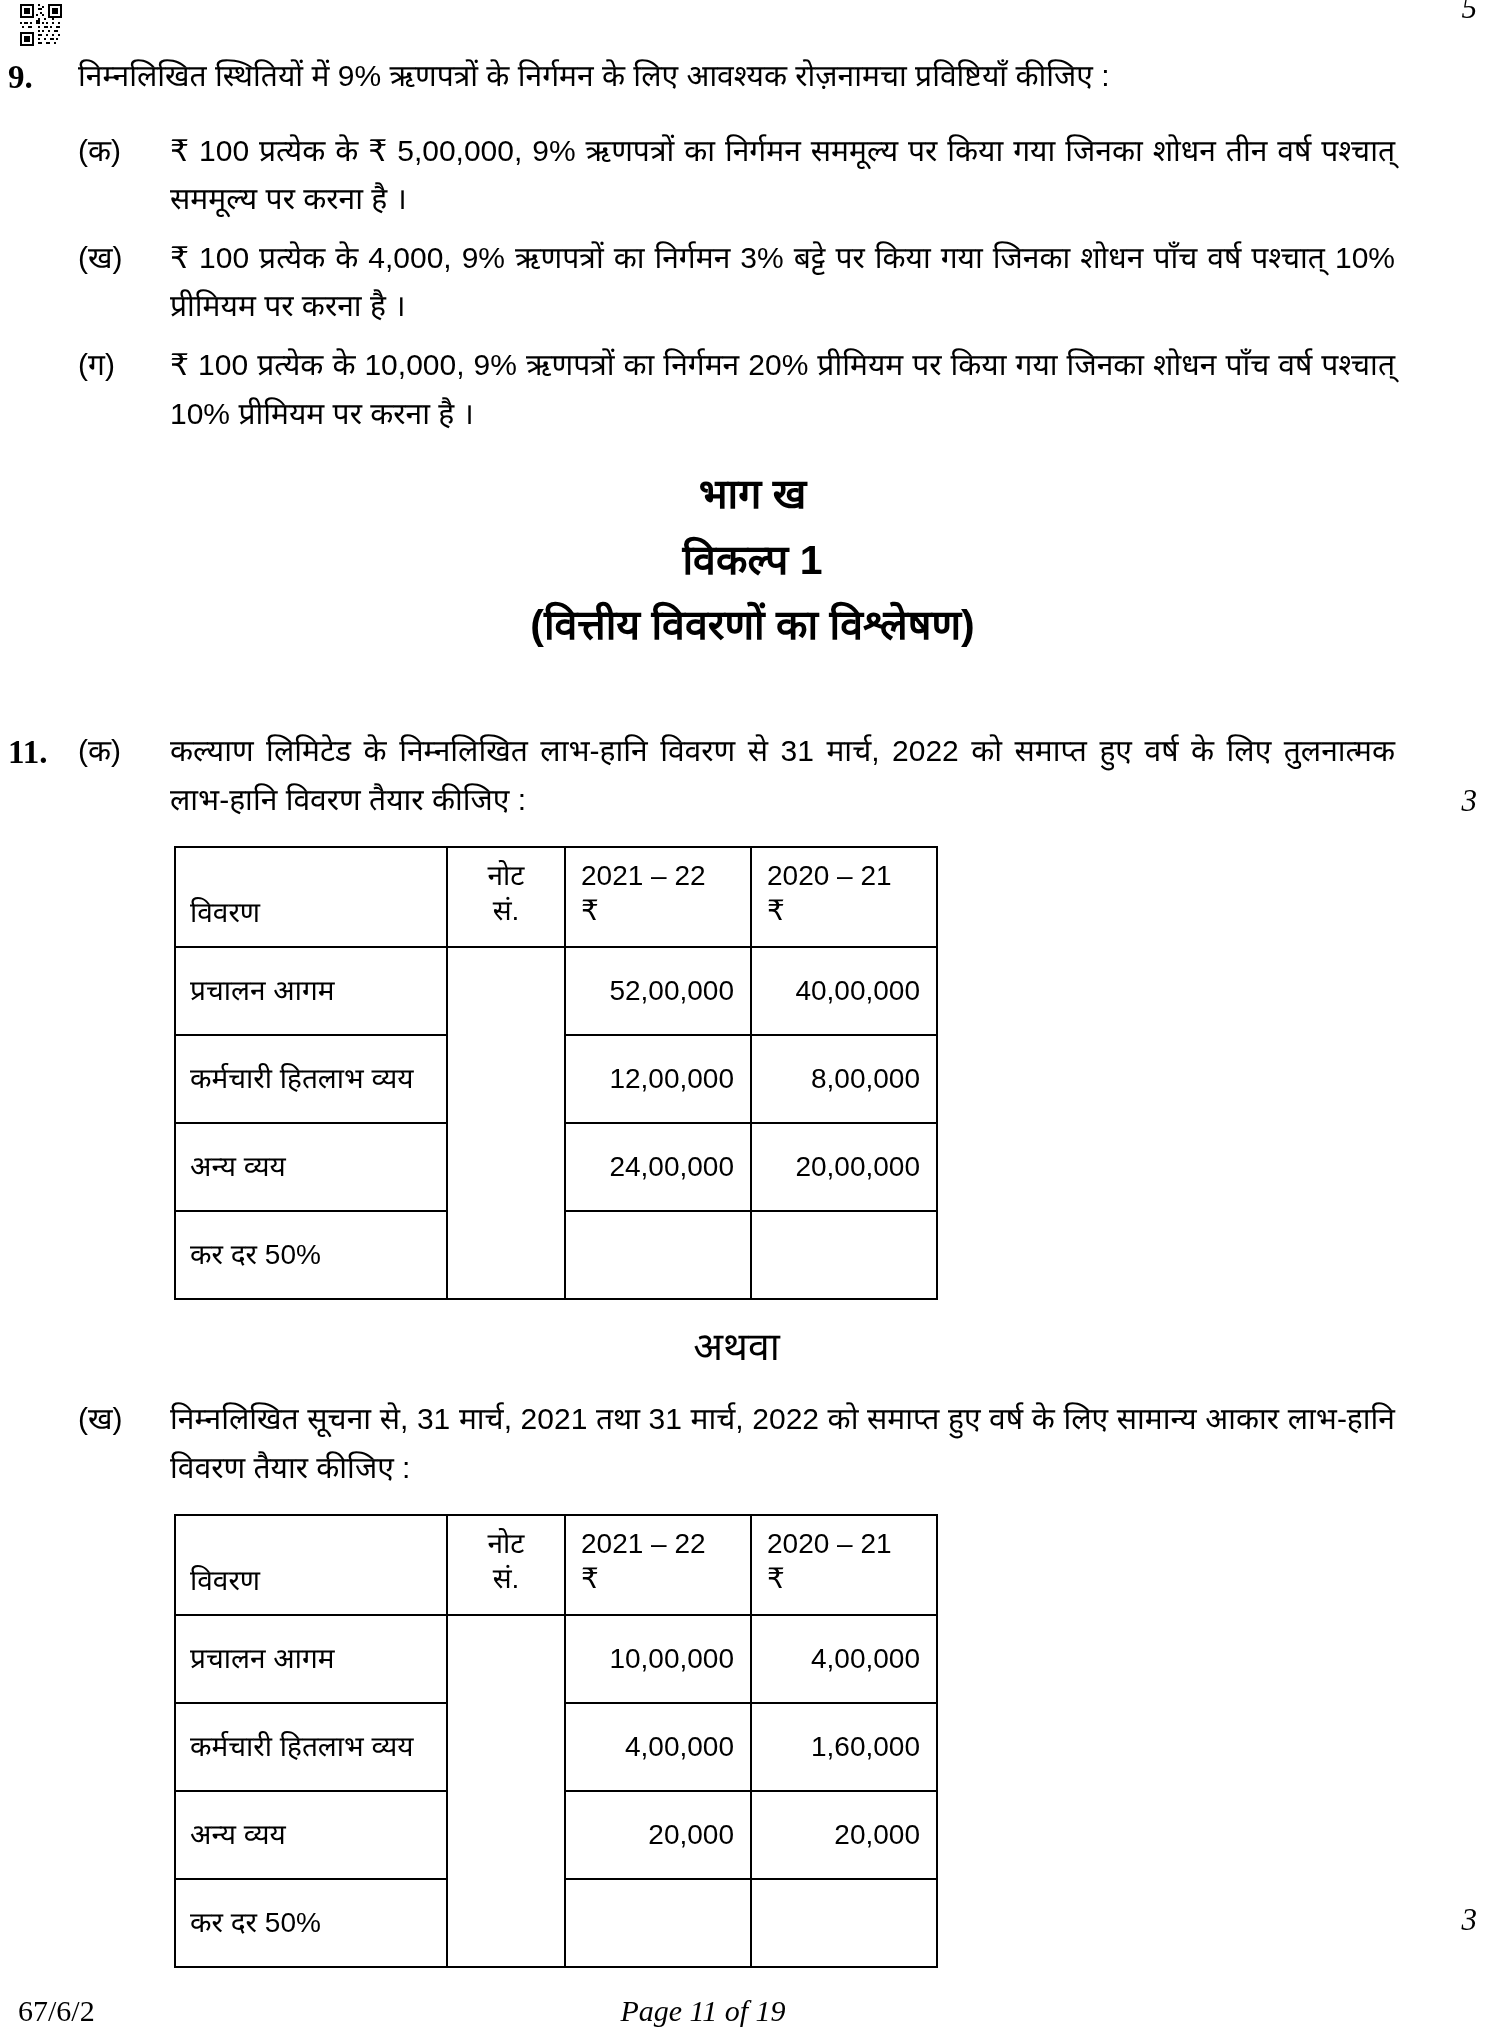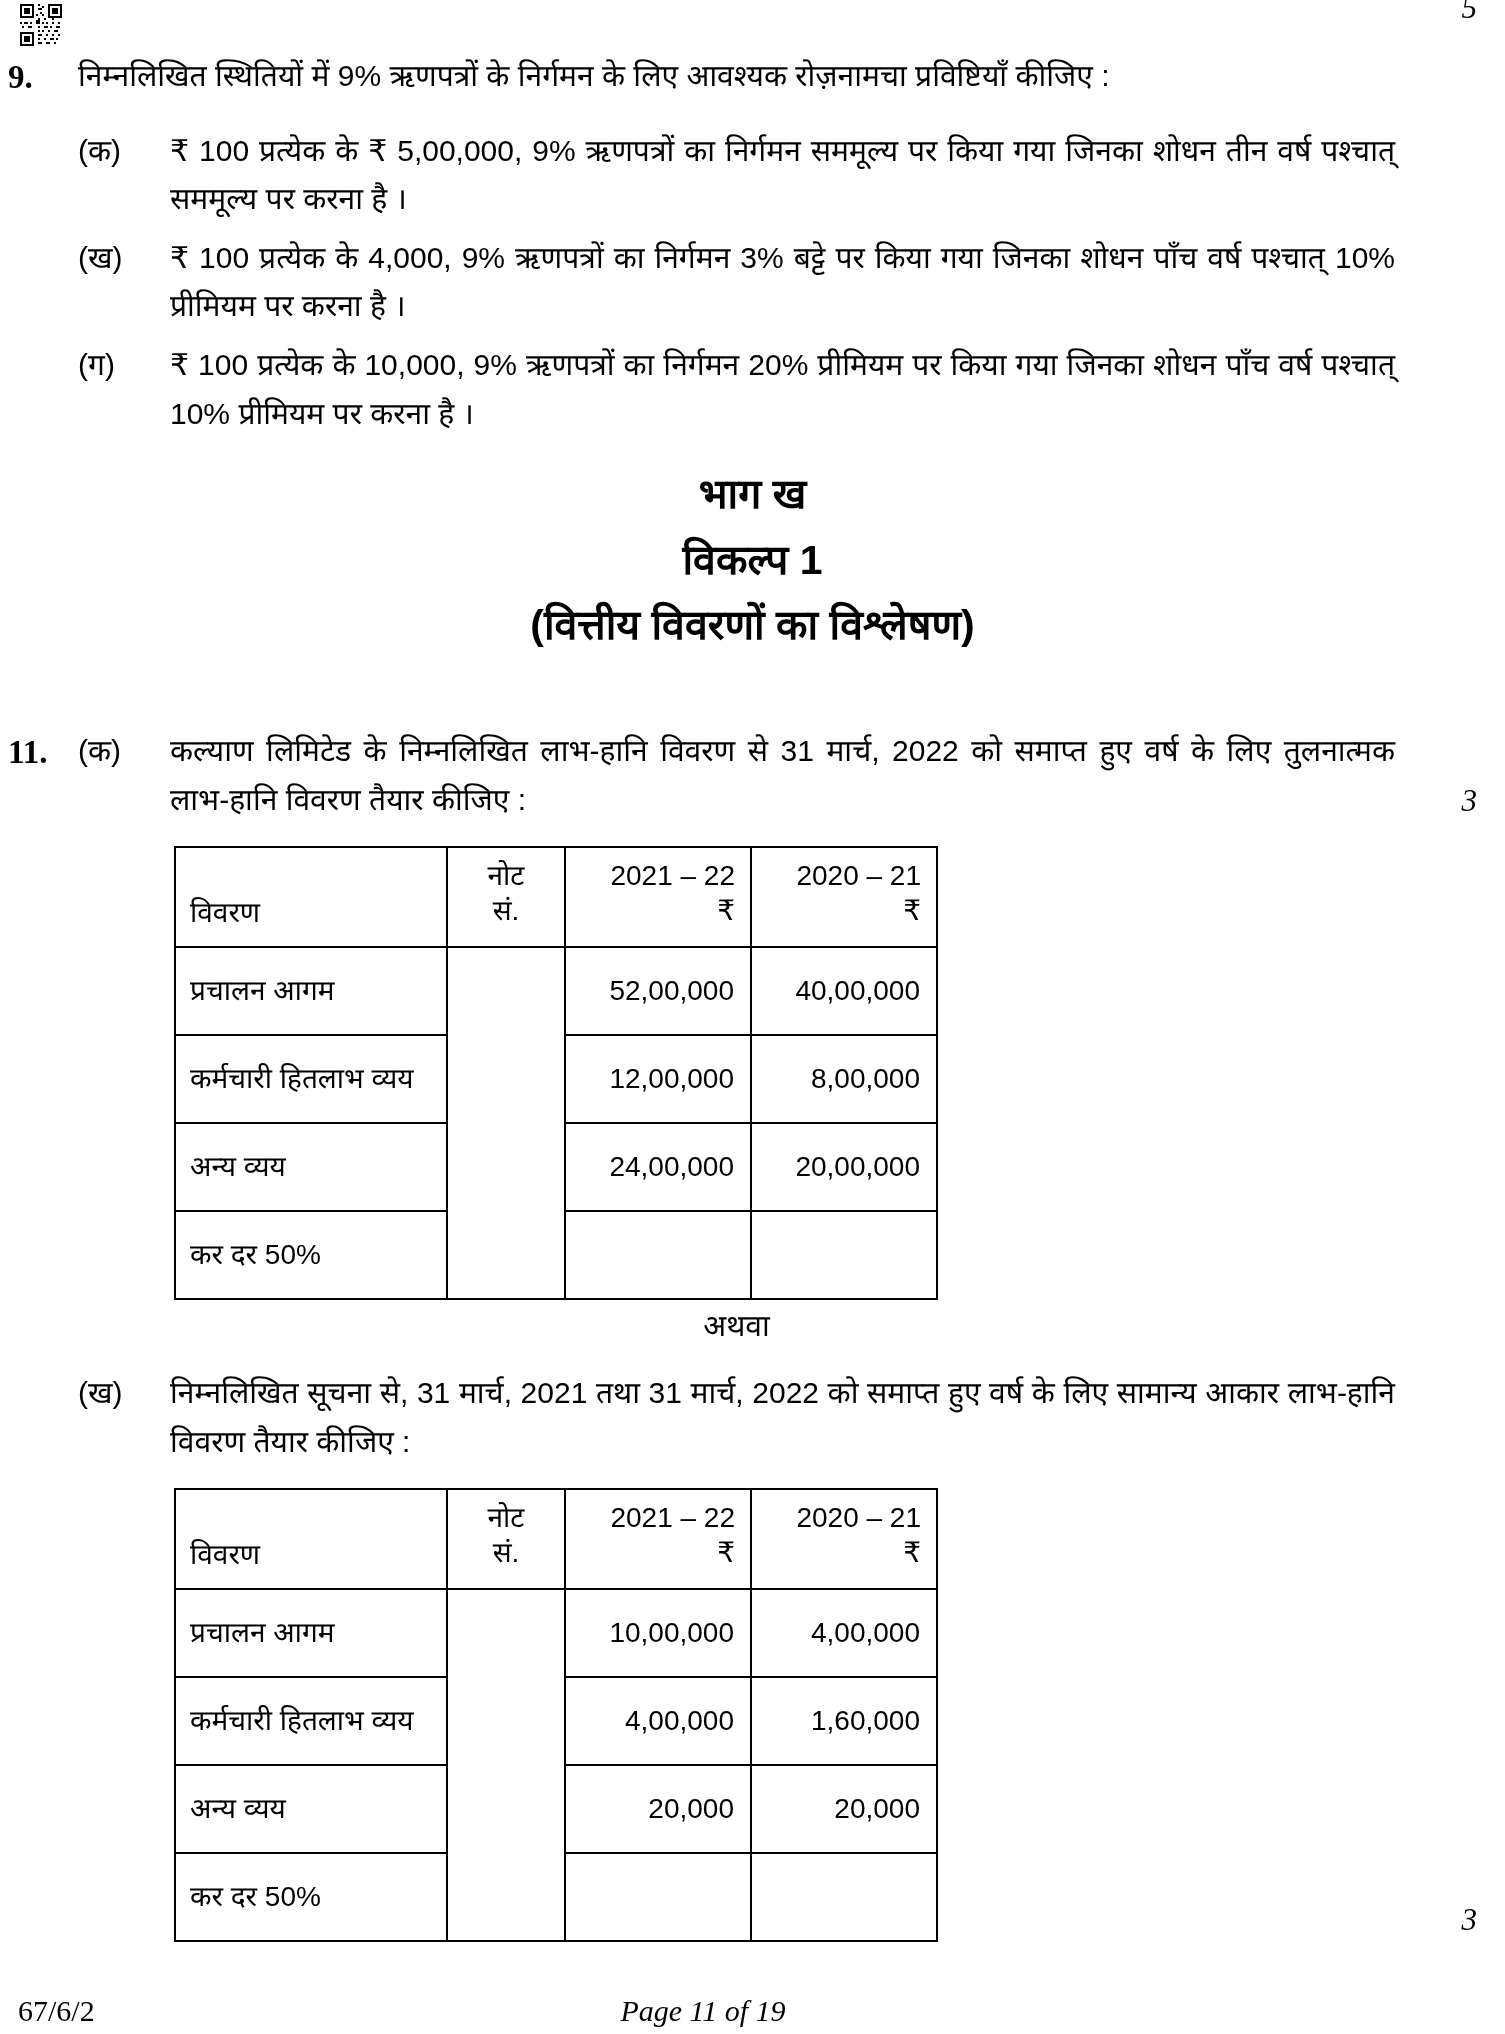--- a/index.html
+++ b/index.html
@@ -115,31 +115,31 @@
     border: 2px solid #000;
     padding: 15px;
     vertical-align: top;
   }
   table.fin thead th {
     height: 100px;
     font-weight: normal;
   }
   .th-desc { text-align: left; padding-left: 14px !important; vertical-align: bottom !important; padding-bottom: 16px !important; }
   .th-note { text-align: center; vertical-align: top !important; padding-top: 10px !important; line-height: 1.25; width: 118px; }
-  .th-year { text-align: right; vertical-align: top !important; padding-top: 10px !important; line-height: 1.25; width: 186px; }
+  .th-year { text-align: left; vertical-align: top !important; padding-top: 10px !important; line-height: 1.25; width: 186px; }
   .cell-desc { text-align: left; padding-left: 14px !important; height: 56px; line-height: 56px; margin-left: 8px; }
   .cell-note { width: 118px; }
   .cell-num { text-align: right; padding-right: 16px !important; height: 56px; line-height: 56px; }
   .row-last td { height: 60px; }
 
   .athava {
     text-align: center;
     font-family: "Liberation Sans", "DejaVu Sans", sans-serif;
-    font-size: 30px;
-    margin-top: 4px;
+    font-size: 39px;
+    margin-top: 18px;
   }
 
   
   .footer {
     position: absolute;
     left: 0;
     bottom: 6px;
     width: 1266px;
     display: flex;
     align-items: baseline;

